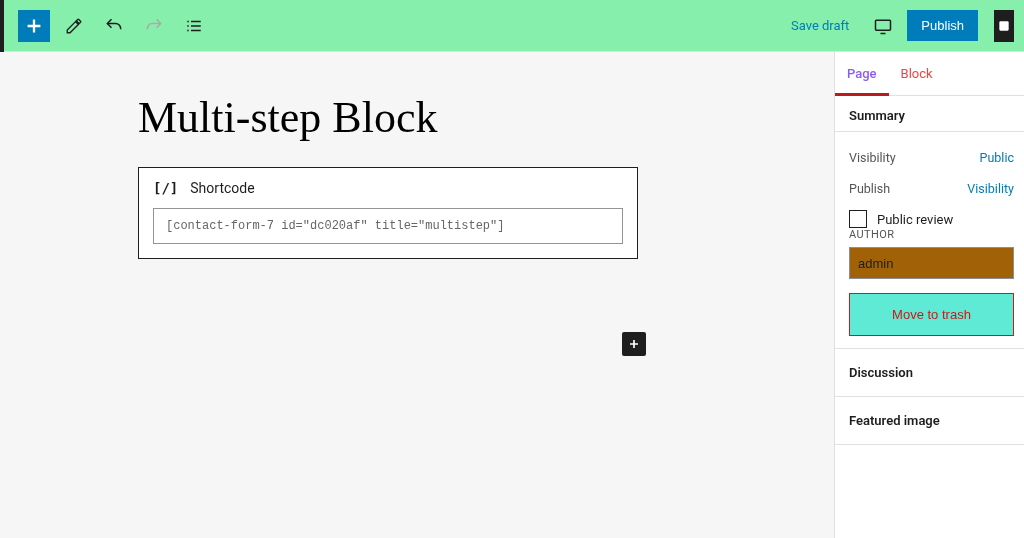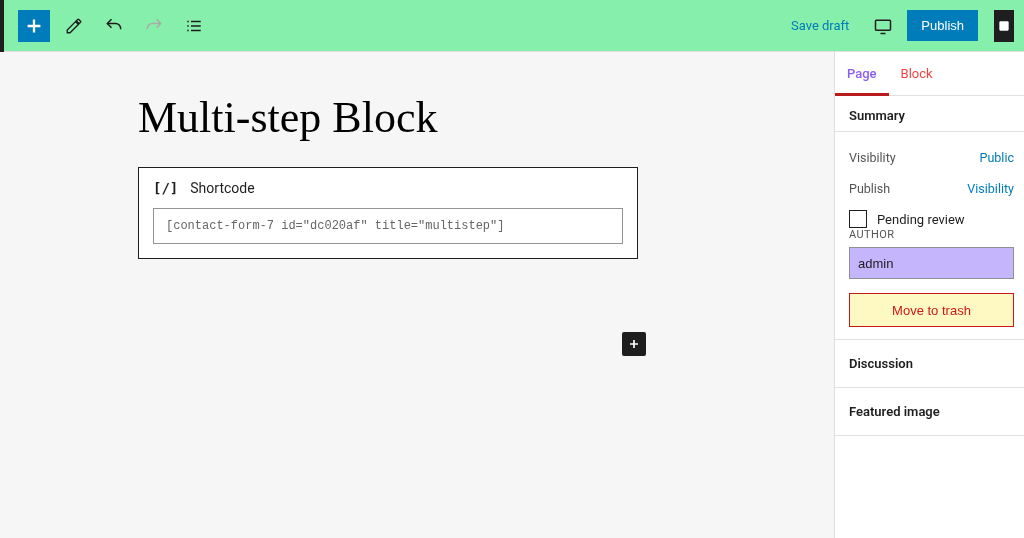--- a/index.html
+++ b/index.html
@@ -190,33 +190,33 @@
   .author-label {
     font-size: 11px;
     letter-spacing: 0.4px;
     color: #555;
   }
   .author-select {
     margin-top: 6px;
     width: 100%;
     height: 32px;
     border: 1px solid #8c8f94;
-    background: #c4b5fd;
+    background: #a16207;
     padding: 0 8px;
     font-size: 13px;
     color: #1e1e1e;
     text-align: left;
   }
   .trash-btn {
     margin-top: 14px;
     width: 100%;
-    height: 34px;
+    height: 43px;
     border: 1px solid #cc1818;
     color: #cc1818;
-    background: #fef9c3;
+    background: #5eead4;
     font-size: 13px;
     cursor: pointer;
   }
   .collapse-panel {
     padding: 16px 14px;
     border-bottom: 1px solid #e0e0e0;
     font-weight: 600;
     font-size: 13px;
     cursor: pointer;
   }
@@ -312,21 +312,21 @@
             <span class="v" style="flex:1;">Public</span>
           </div>
           <div class="kv">
             <span class="k">Publish</span>
             <span class="v" style="flex:1;">Visibility</span>
           </div>
         </div>
 
         <div class="pending-row">
           <div class="checkbox"></div>
-          <span>Pending review</span>
+          <span>Public review</span>
         </div>
 
         <div class="author-label">AUTHOR</div>
         <button class="author-select">admin</button>
 
         <button class="trash-btn">Move to trash</button>
       </div>
 
       <div class="collapse-panel">Discussion</div>
       <div class="collapse-panel">Featured image</div>

